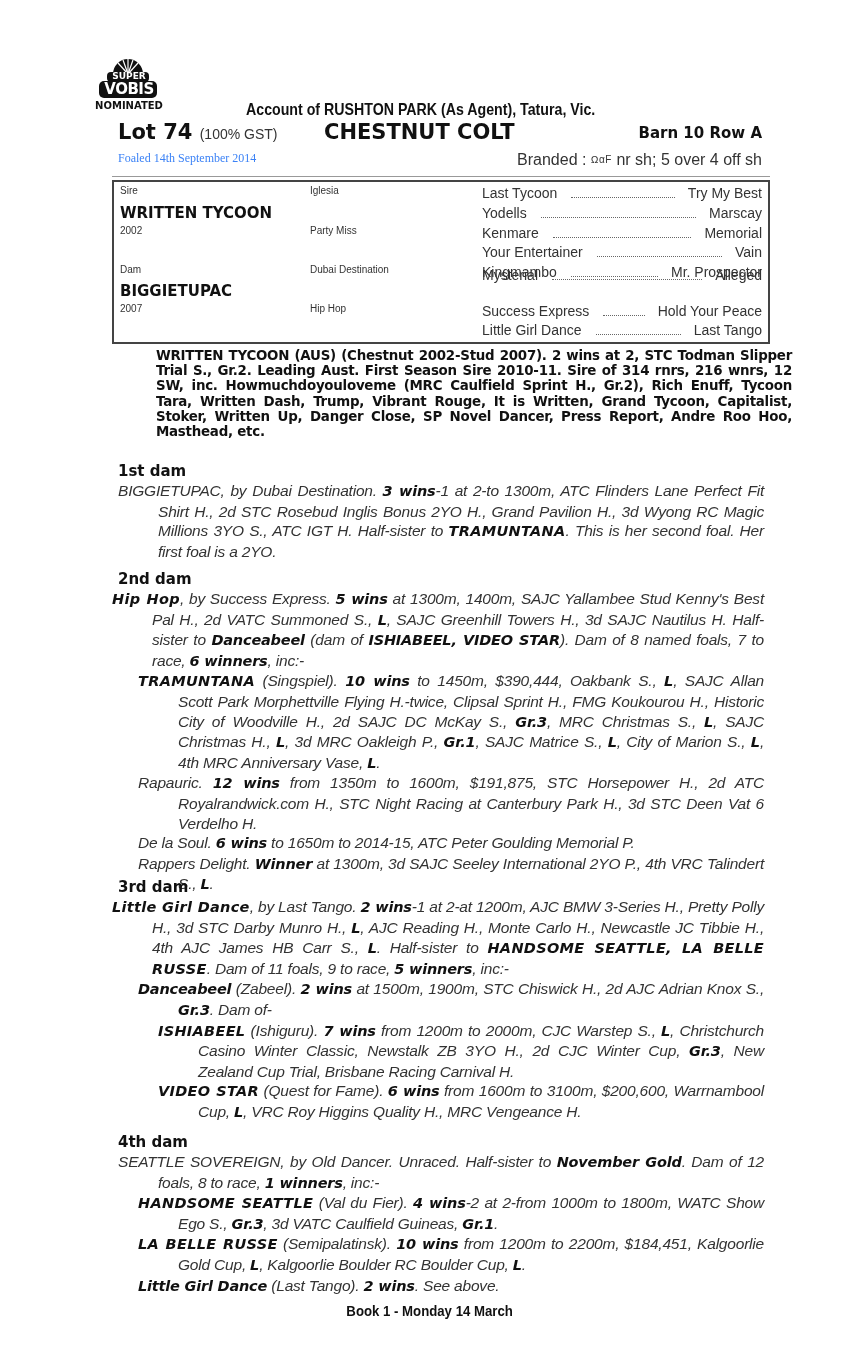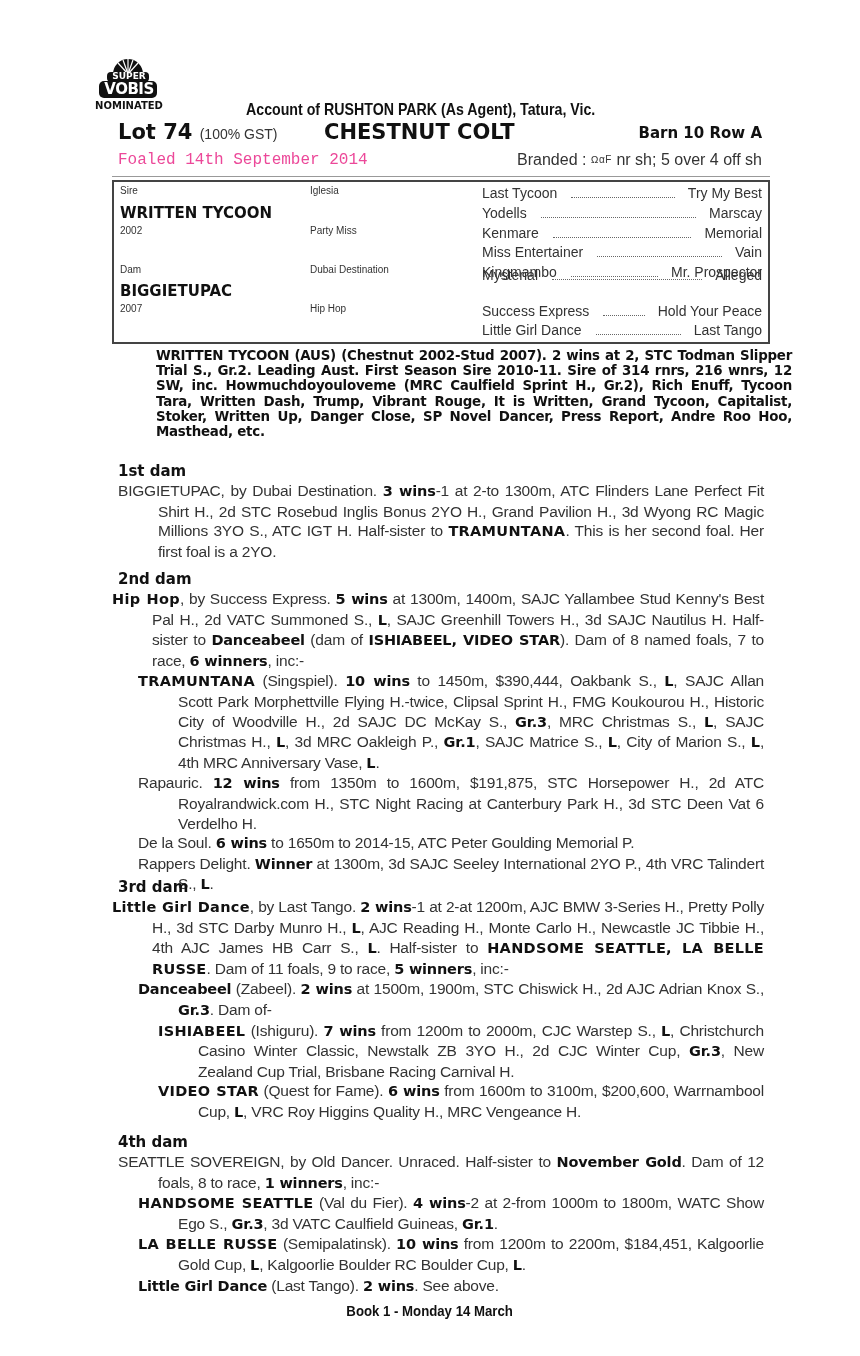--- a/index.html
+++ b/index.html
@@ -10,39 +10,39 @@
   .logo svg { display: block; }
 
   .account { position: absolute; left: 246px; top: 100px; font-family: "Liberation Sans", sans-serif; font-weight: bold; font-size: 16.5px; color: #111; transform: scaleX(0.86); transform-origin: left top; white-space: nowrap; }
 
   .lotline { position: absolute; left: 118px; top: 120px; width: 652px; height: 28px; }
   .lot { position: absolute; left: 0; top: 0; font-family: "DejaVu Sans", sans-serif; font-weight: bold; font-size: 21px; color: #111; white-space: nowrap; }
   .lot .gst { font-family: "Liberation Sans", sans-serif; font-weight: normal; font-size: 14px; color: #333; }
   .colt { position: absolute; left: 206px; top: 0; font-family: "DejaVu Sans", sans-serif; font-weight: bold; font-size: 21px; color: #111; white-space: nowrap; }
   .barn { position: absolute; right: 8px; top: 4px; font-family: "DejaVu Sans", sans-serif; font-weight: bold; font-size: 15px; color: #111; white-space: nowrap; }
 
-  .foaled { position: absolute; left: 118px; top: 151px; font-family: Liberation Mono, monospace; font-size: 16px; color: #ec4899; }
+  .foaled { position: absolute; left: 118px; top: 151px; font-family: Liberation Serif, serif; font-size: 12px; color: #3b82f6; }
   .branded { position: absolute; right: 98px; top: 151px; font-family: "Liberation Sans", sans-serif; font-size: 16px; color: #333; white-space: nowrap; }
   .brandmark { font-size: 10px; letter-spacing: 0.5px; vertical-align: 2px; }
   .topline { position: absolute; left: 112px; top: 176px; width: 658px; height: 1px; background: #999; }
 
   
   .pedbox { position: absolute; left: 112px; top: 180px; width: 654px; height: 160px; border: 2px solid #444; box-sizing: content-box; }
   .ped-cell { position: absolute; font-family: "Liberation Sans", sans-serif; font-size: 10px; color: #333; white-space: nowrap; }
   .ped-big { position: absolute; font-family: "DejaVu Sans", sans-serif; font-weight: bold; font-size: 15px; color: #111; white-space: nowrap; }
   .gp { position: absolute; left: 368px; width: 280px; font-family: "Liberation Sans", sans-serif; font-size: 14px; color: #333; display: flex; align-items: baseline; white-space: nowrap; gap: 12px; }
   .gp .dots { flex: 1; border-bottom: 1.5px dotted #666; margin: 0 1px 3px 2px; height: 0; }
 
   
   .sirepara { position: absolute; left: 124px; top: 348px; width: 636px; font-family: "DejaVu Sans", sans-serif; font-weight: bold; font-size: 13.4px; line-height: 15.2px; color: #111; text-align: justify; letter-spacing: -0.25px; margin-left: 32px; }
 
   
   .section { position: absolute; left: 118px; width: 646px; font-family: "Liberation Sans", sans-serif; font-size: 15.5px; line-height: 19.6px; color: #333; }
   .sec-h { font-family: "DejaVu Sans", sans-serif; font-weight: bold; font-size: 15px; color: #111; line-height: 19px; }
-  .p { text-align: justify; letter-spacing: -0.2px; }
+  .p { text-align: justify; letter-spacing: -0.2px; font-style: italic; }
   .ind0 { padding-left: 40px; text-indent: -40px; }
   .ind1 { padding-left: 60px; text-indent: -40px; }
   .ind2 { padding-left: 80px; text-indent: -40px; }
   .b { font-family: "DejaVu Sans", sans-serif; font-weight: bold; color: #111; font-size: 14.5px; }
   .bb { font-family: "DejaVu Sans", sans-serif; font-weight: bold; color: #111; font-size: 14.5px; letter-spacing: 0.3px; }
 
   .footer { position: absolute; left: 0; width: 860px; top: 1302px; text-align: center; font-family: "Liberation Sans", sans-serif; font-weight: bold; font-size: 15px; color: #111; }
   .footer span { display: inline-block; transform: scaleX(0.88); }
 </style>
 </head>
@@ -107,21 +107,21 @@
       <span>Yodells</span>
       <span class="dots"></span>
       <span>Marscay</span>
     </div>
   <div class="gp" style="top:43px;">
       <span>Kenmare</span>
       <span class="dots"></span>
       <span>Memorial</span>
     </div>
   <div class="gp" style="top:62px;">
-      <span>Miss Entertainer</span>
+      <span>Your Entertainer</span>
       <span class="dots"></span>
       <span>Vain</span>
     </div>
   <div class="gp" style="top:82px;">
       <span>Kingmambo</span>
       <span class="dots"></span>
       <span>Mr. Prospector</span>
     </div>
   <div class="gp" style="top:85px;align-items:flex-end;">
       <span>Mysterial</span>

